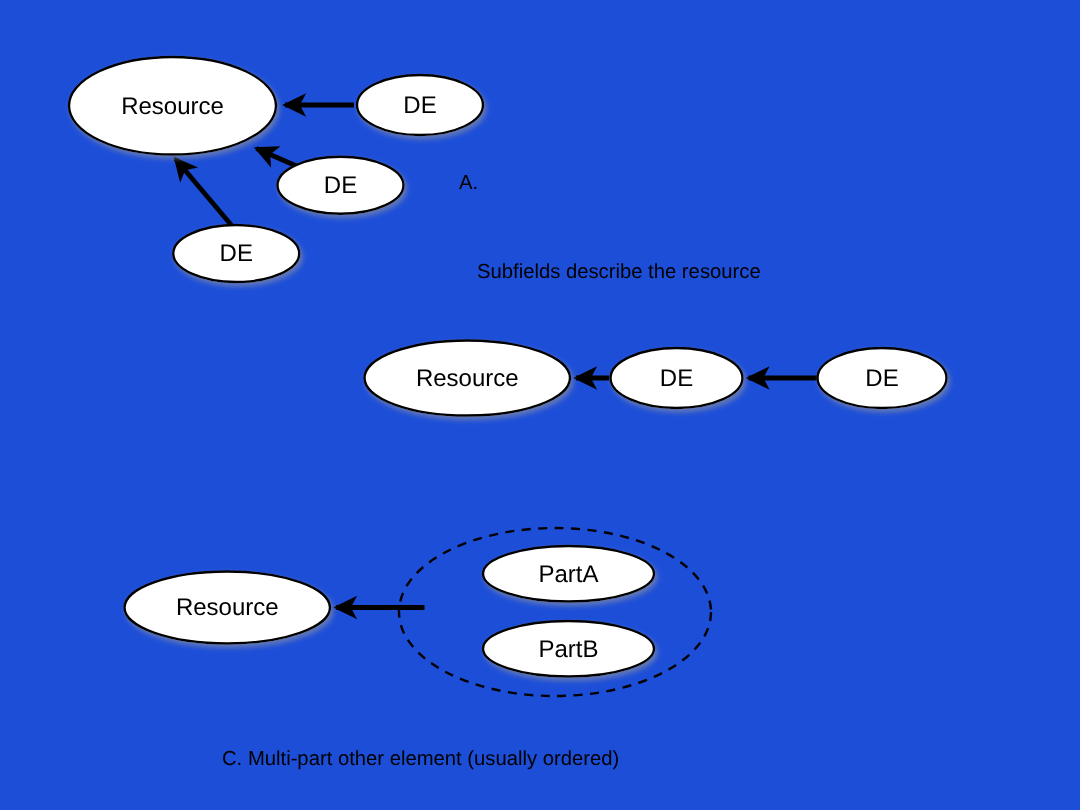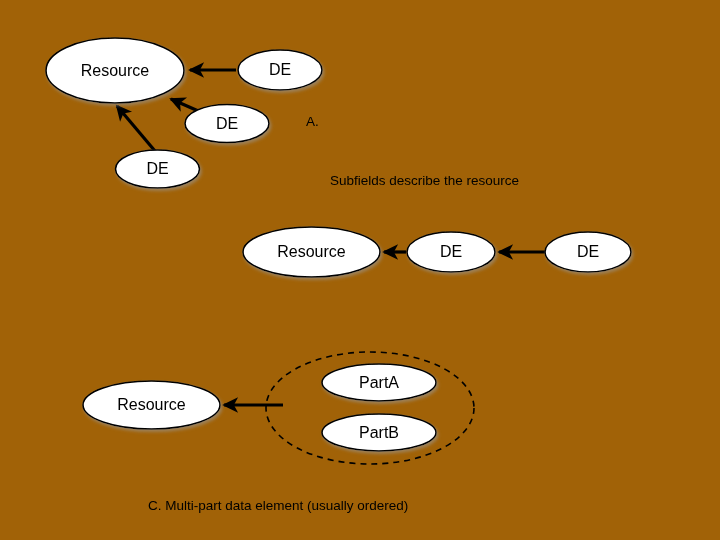--- a/index.html
+++ b/index.html
@@ -4,21 +4,21 @@
 <style>
   html, body {
     margin: 0;
     padding: 0;
     background: #ffffff;
   }
   #canvas {
     position: relative;
     width: 720px;
     height: 540px;
-    background: #a16207;
+    background: #1d4ed8;
     font-family: "Liberation Sans", sans-serif;
     overflow: hidden;
   }
   svg.diagram-layer {
     position: absolute;
     left: 0;
     top: 0;
     width: 720px;
     height: 540px;
   }
@@ -55,21 +55,21 @@
     white-space: pre;
   }
   .caption-a { left: 306px; top: 112px; }
   .caption-a .cap-letter {
     position: absolute;
     left: 0;
     top: 0;
   }
   .caption-a .cap-body {
     display: block;
-    margin-left: 24px;
+    margin-left: 12px;
   }
   .caption-b { left: 268px; top: 311px; }
   .caption-c { left: 148px; top: 496px; }
 </style>
 </head>
 <body>
 
 <div id="canvas">
 
   <svg class="diagram-layer" viewBox="0 0 720 540">
@@ -156,15 +156,15 @@
       </g>
     </g>
   </svg>
 
   <div class="caption caption-a">
     <span class="cap-letter">A.</span>
     <span class="cap-body">Subfields describe the resource</span>
   </div>
 
 
-  <div class="caption caption-c">C. Multi-part data element (usually ordered)</div>
+  <div class="caption caption-c">C. Multi-part other element (usually ordered)</div>
 
 </div>
 
 </body></html>

